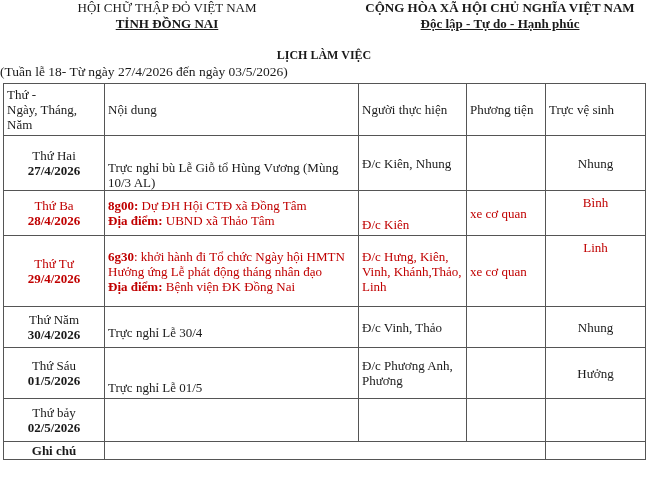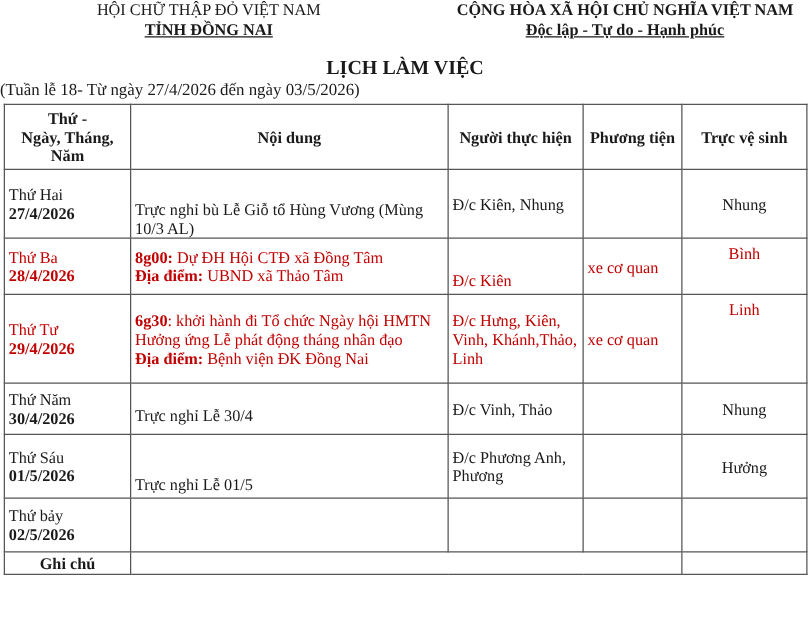--- a/index.html
+++ b/index.html
@@ -1,26 +1,26 @@
 <!DOCTYPE html>
 <html><head>
 <meta charset="utf-8">
 <style>
   html, body { margin:0; padding:0; background:#ffffff; }
   body { width:648px; height:500px; overflow:hidden; position:relative;
          font-family:"Liberation Serif","DejaVu Serif",serif; color:#1a1a1a; }
   .hdr-left { position:absolute; left:62px; top:0px; width:210px; text-align:center; font-size:13px; line-height:16px; }
   .hdr-right { position:absolute; left:350px; top:0px; width:300px; text-align:center; font-size:13px; line-height:16px; font-weight:bold; }
   .u { text-decoration:underline; font-weight:bold; }
-  .title { position:absolute; left:0; width:648px; top:47px; text-align:center; font-size:16px; font-weight:bold; line-height:16px; }
+  .title { position:absolute; left:0; width:648px; top:47px; text-align:center; font-size:12px; font-weight:bold; line-height:16px; }
   .subtitle { position:absolute; left:0; width:648px; top:64px; text-align:left; font-size:13.5px; line-height:16px; }
   table.sched { position:absolute; left:3px; top:83px; border-collapse:collapse; table-layout:fixed; font-size:13px; line-height:15px; }
   table.sched td, table.sched th { border:1px solid #555; padding:0 3px; vertical-align:middle; }
-  th { font-weight:bold; text-align:center; font-size:13px; }
-  .day { text-align:left; }
+  th { font-weight:normal; text-align:left; font-size:13px; }
+  .day { text-align:center; }
   .day .d { font-weight:bold; display:block; }
   .red { color:#c00000; }
   .b { font-weight:bold; }
   .center { text-align:center; }
   .vtop { vertical-align:top !important; padding-top:4px !important;margin-top:48px; }
   .vbot { vertical-align:bottom !important; }
   .blk { display:block; }
 </style>
 </head>
 <body>

